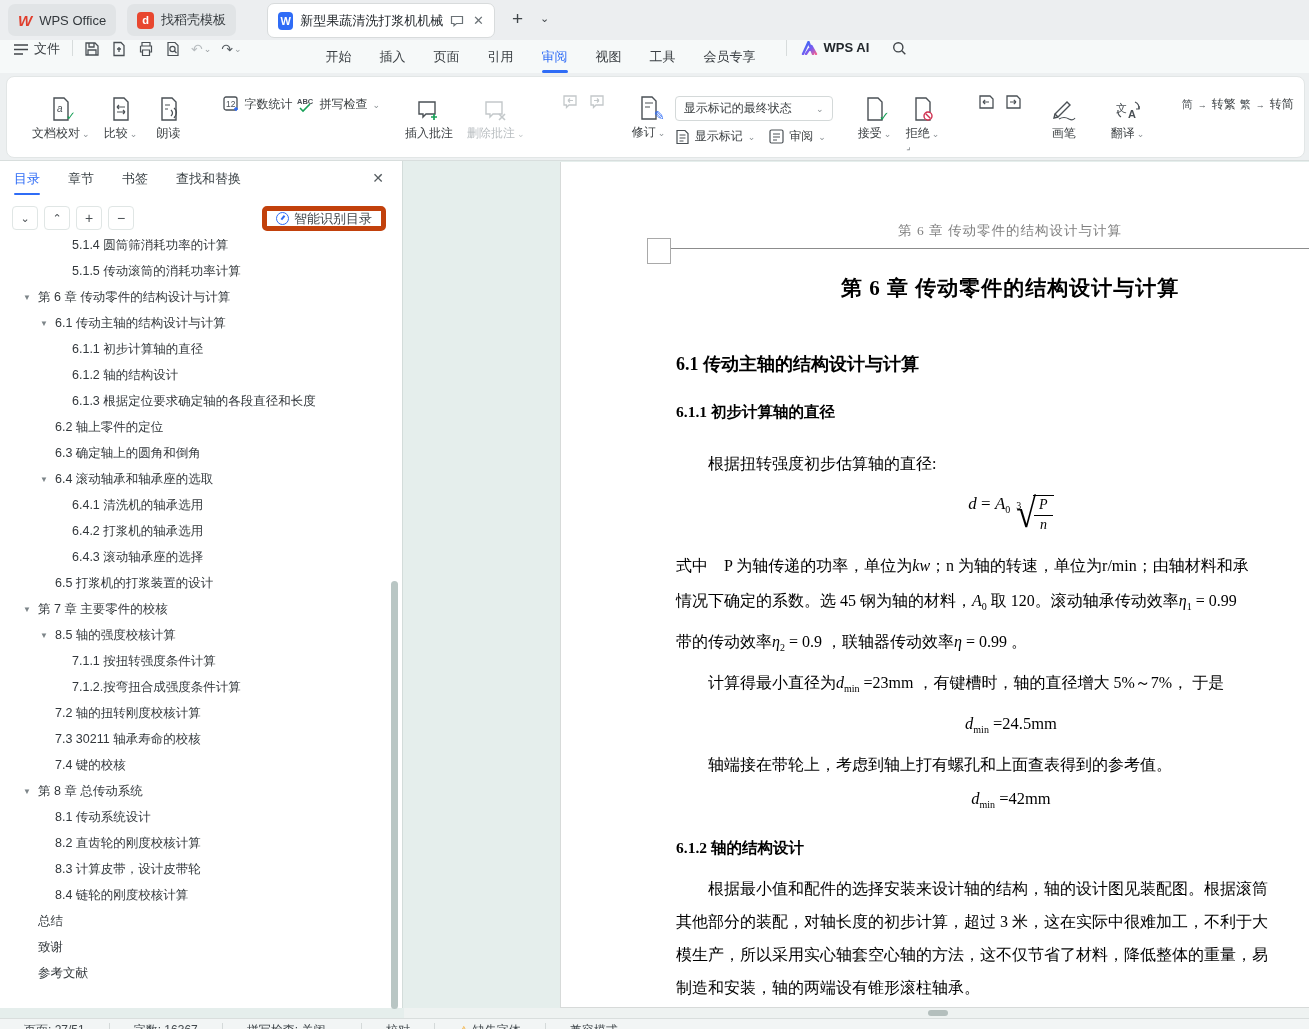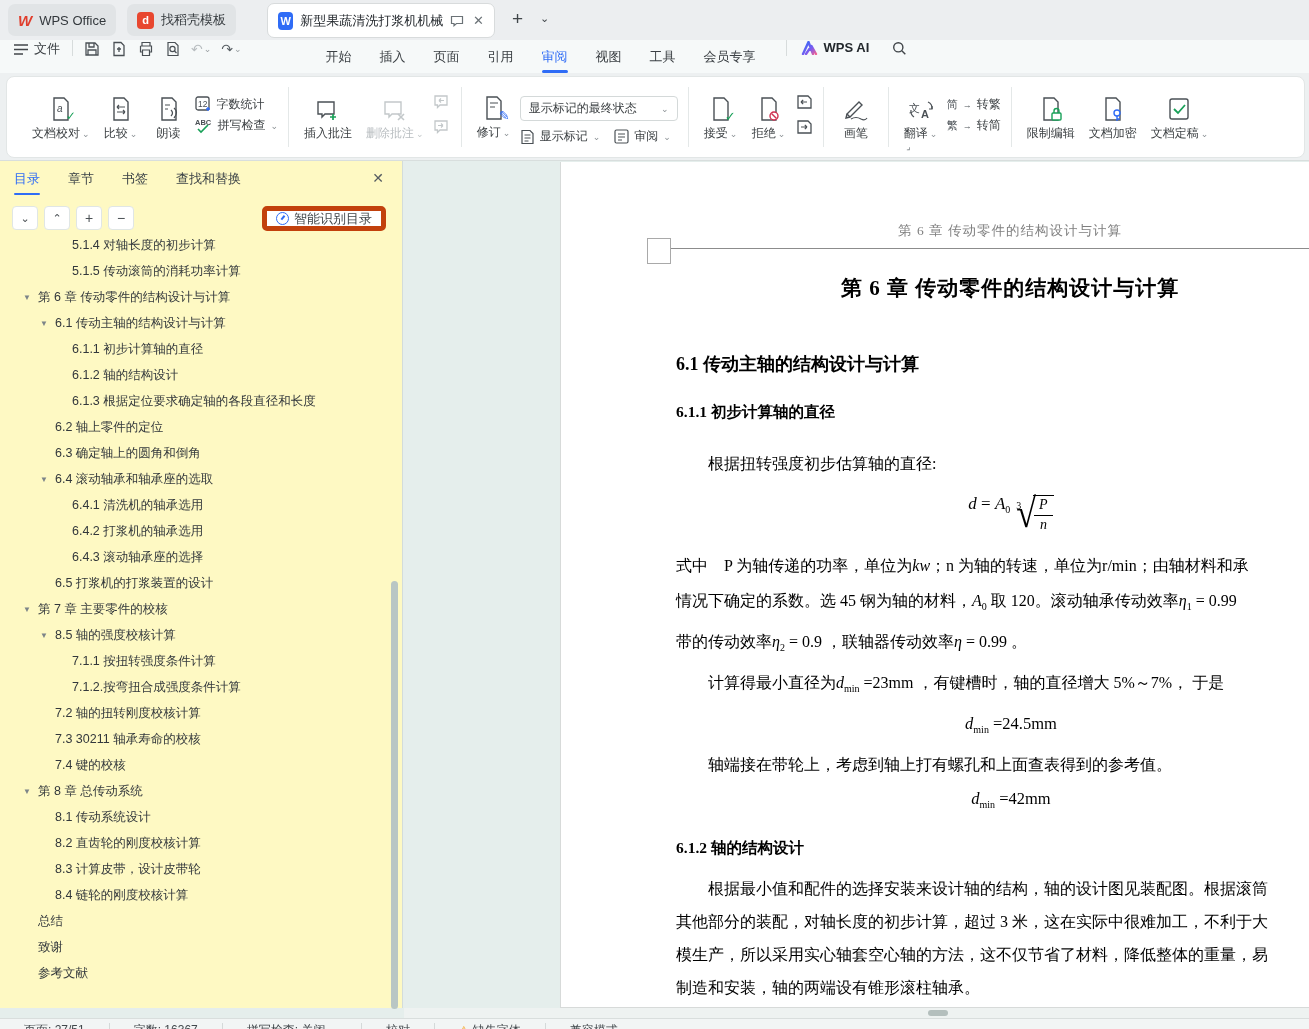--- a/index.html
+++ b/index.html
@@ -49,36 +49,36 @@
             border:1px solid #e2e6e6; border-radius:8px; display:flex; align-items:center;
             padding:0 10px 0 20px; }
   .rgrp { display:flex; align-items:flex-start; gap:4px; }
   .rsep { width:1px; height:60px; background:#e4e8e8; margin:0 10px; align-self:center; }
   .rbtn { display:flex; flex-direction:column; align-items:center; justify-content:flex-start;
           gap:3px; padding:4px 5px 2px; border-radius:4px; min-width:44px; }
   .rbtn .ric { height:28px; display:flex; align-items:flex-end; justify-content:center; }
   .rlb { font-size:12px; color:#3c4043; display:flex; align-items:center; gap:2px; white-space:nowrap; }
   .rbtn.disabled .rlb { color:#b9bec1; }
   .dd { font-size:9px; color:#8a9094; margin-top:1px; }
-  .smallcol { display:flex; flex-direction:column; gap:4px; padding-top:6px; }
+  .smallcol { display:flex; flex-direction:row; gap:4px; padding-top:6px;margin-left:28px; }
   .srow { display:flex; align-items:center; gap:5px; font-size:12px; color:#3c4043; white-space:nowrap; }
   .combo { width:158px; height:25px; border:1px solid #d4d9d9; border-radius:4px; background:#fff;
            display:flex; align-items:center; justify-content:space-between; padding:0 8px;
            font-size:12px; color:#3c4043; }
   .combo-col { display:flex; flex-direction:column; gap:7px; padding-top:7px; }
   .combo-row2 { display:flex; align-items:center; gap:14px; font-size:12px; color:#3c4043; }
   .pgico { position:relative; width:24px; height:26px; }
   .acc { position:absolute; font-weight:bold; }
   .launch { position:absolute; left:896px; bottom:4px; font-size:10px; color:#8a9094; transform:rotate(-45deg); }
 
   
   .main { position:absolute; left:0; top:160px; width:100%; height:848px; background:#e5eeec;
           border-top:1px solid #d8dedd; }
   .sidebar { position:absolute; left:0; top:0; width:403px; height:100%;
-             border-right:1px solid #d3dcda; background:#fef9c3; }
+             border-right:1px solid #d3dcda; background:#ffffff; }
   .sbtabs { position:absolute; left:0; top:0; width:100%; height:36px; display:flex;
             align-items:center; padding-left:14px; gap:28px; font-size:13px; color:#3c4347; }
   .sbtab { position:relative; height:36px; display:flex; align-items:center; }
   .sbtab.active { color:#2f6cf6; }
   .sbtab.active::after { content:""; position:absolute; left:0; right:0; bottom:2px; height:2px;
                          border-radius:2px; background:#2f6cf6; }
   .sb-x { position:absolute; right:18px; top:9px; font-size:14px; color:#555c60; }
   .sbbtns { position:absolute; left:12px; top:45px; display:flex; gap:6px; }
   .navbtn { width:26px; height:24px; background:#fff; border:1px solid #e0e6e5; border-radius:4px;
             display:flex; align-items:center; justify-content:center; font-size:11px; color:#4a5054; }
@@ -548,21 +548,21 @@
         <span class="navbtn">⌃</span>
         <span class="navbtn" style="font-size:14px;">+</span>
         <span class="navbtn" style="font-size:14px;">−</span>
       </div>
       <div class="smartbtn">
         <span class="smart-ic"></span>
         <span>智能识别目录</span>
       </div>
       <div class="toc">
           <div class="toc-row l3">
-            <span class="toc-text">5.1.4 对轴长度的初步计算</span>
+            <span class="toc-text">5.1.4 圆筒筛消耗功率的计算</span>
           </div>
           <div class="toc-row l3">
             <span class="toc-text">5.1.5 传动滚筒的消耗功率计算</span>
           </div>
           <div class="toc-row l1">
             <span class="tri">▼</span>
             <span class="toc-text">第 6 章 传动零件的结构设计与计算</span>
           </div>
           <div class="toc-row l2">
             <span class="tri">▼</span>

